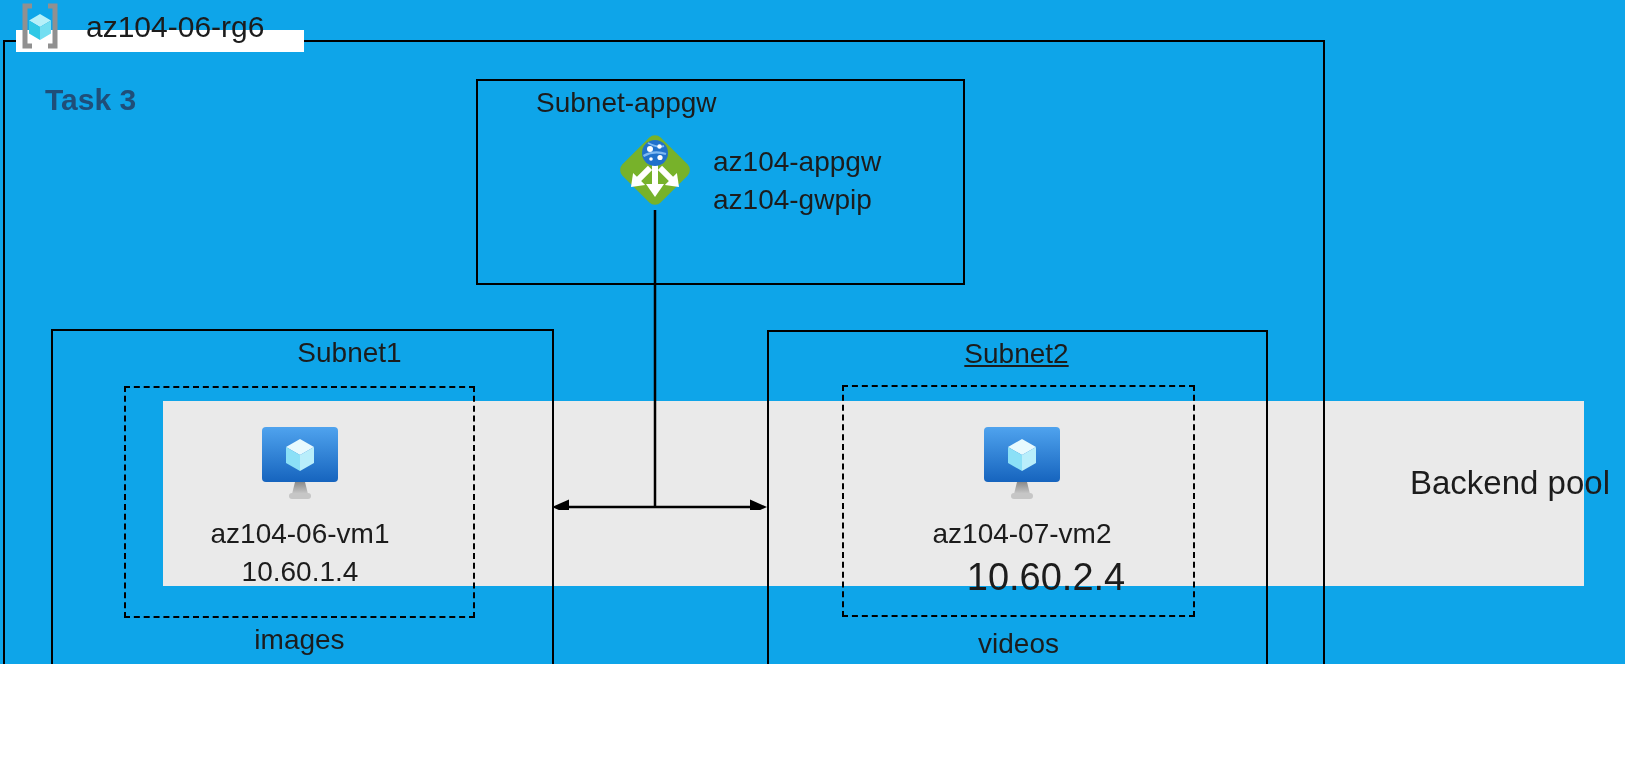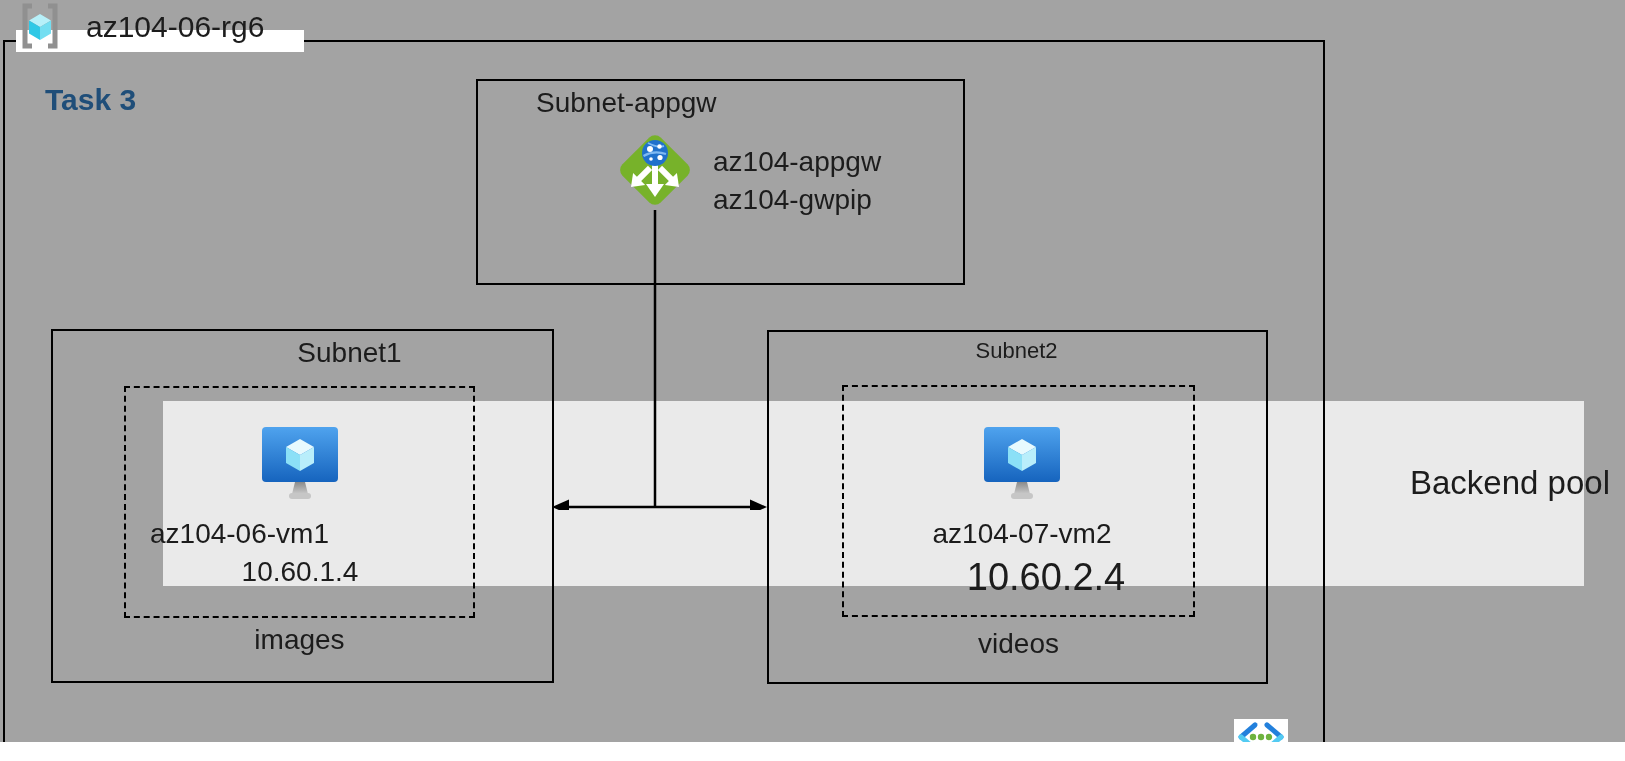--- a/index.html
+++ b/index.html
@@ -1,17 +1,17 @@
 <!DOCTYPE html>
 <html><head>
 <meta charset="utf-8">
 <style>
   html,body{margin:0;padding:0;background:#ffffff;}
   .canvas{
-    position:relative;width:1625px;height:742px;background:#a3a3a3;overflow:hidden;
+    position:relative;width:1625px;height:664px;background:#0ea5e9;overflow:hidden;
     font-family:"Liberation Sans","DejaVu Sans",sans-serif;color:#1c1c1c;
   }
   .abs{position:absolute;}
 
   
   .band{left:163px;top:401px;width:1421px;height:185px;background:#EAEAEA;z-index:1;}
 
   
   .rg-box{left:3px;top:40px;width:1318px;height:700px;border:2px solid #000;z-index:2;background:transparent;}
   .rg-header-patch{left:16px;top:30px;width:288px;height:22px;background:#ffffff;z-index:3;}
@@ -26,26 +26,26 @@
   .appgw-icon{left:613px;top:128px;width:84px;height:84px;z-index:4;}
   .appgw-lines{left:713px;top:143px;z-index:3;font-size:28px;line-height:38px;white-space:nowrap;}
 
   
   .connectors{left:542px;top:210px;width:248px;height:300px;z-index:2;}
 
   
   .subnet1-box{left:51px;top:329px;width:499px;height:350px;border:2px solid #000;z-index:2;background:transparent;}
   .subnet2-box{left:767px;top:330px;width:497px;height:350px;border:2px solid #000;z-index:2;background:transparent;}
   .subnet1-title{left:51px;top:337px;width:501px;text-align:center;font-size:28px;z-index:3;padding-left:48px;}
-  .subnet2-title{left:767px;top:338px;width:499px;text-align:center;font-size:22px;z-index:3;}
+  .subnet2-title{left:767px;top:338px;width:499px;text-align:center;font-size:28px;z-index:3;text-decoration:underline;}
   .dashed1{left:124px;top:386px;width:347px;height:228px;border:2.5px dashed #000;z-index:2;background:transparent;}
   .dashed2{left:842px;top:385px;width:349px;height:228px;border:2.5px dashed #000;z-index:2;background:transparent;}
   .vm1-icon{left:262px;top:427px;width:76px;height:76px;z-index:3;}
   .vm2-icon{left:984px;top:427px;width:76px;height:76px;z-index:3;}
-  .vm1-name{left:150px;top:518px;width:300px;font-size:28px;z-index:3;white-space:nowrap;}
+  .vm1-name{left:150px;top:518px;width:300px;text-align:center;font-size:28px;z-index:3;white-space:nowrap;}
   .vm1-ip{left:150px;top:556px;width:300px;text-align:center;font-size:28px;z-index:3;white-space:nowrap;}
   .vm2-name{left:872px;top:518px;width:300px;text-align:center;font-size:28px;z-index:3;white-space:nowrap;}
   .vm2-ip{left:896px;top:556px;width:300px;text-align:center;font-size:38px;z-index:3;white-space:nowrap;}
   .tag1{left:124px;top:624px;width:351px;text-align:center;font-size:28px;z-index:3;}
   .tag2{left:842px;top:628px;width:353px;text-align:center;font-size:28px;z-index:3;}
 
   .backend-label{left:1360px;top:464px;width:300px;text-align:center;font-size:33px;z-index:3;white-space:nowrap;}
 
   .vnet-icon{left:1234px;top:719px;width:54px;height:36px;z-index:5;}
 </style>

